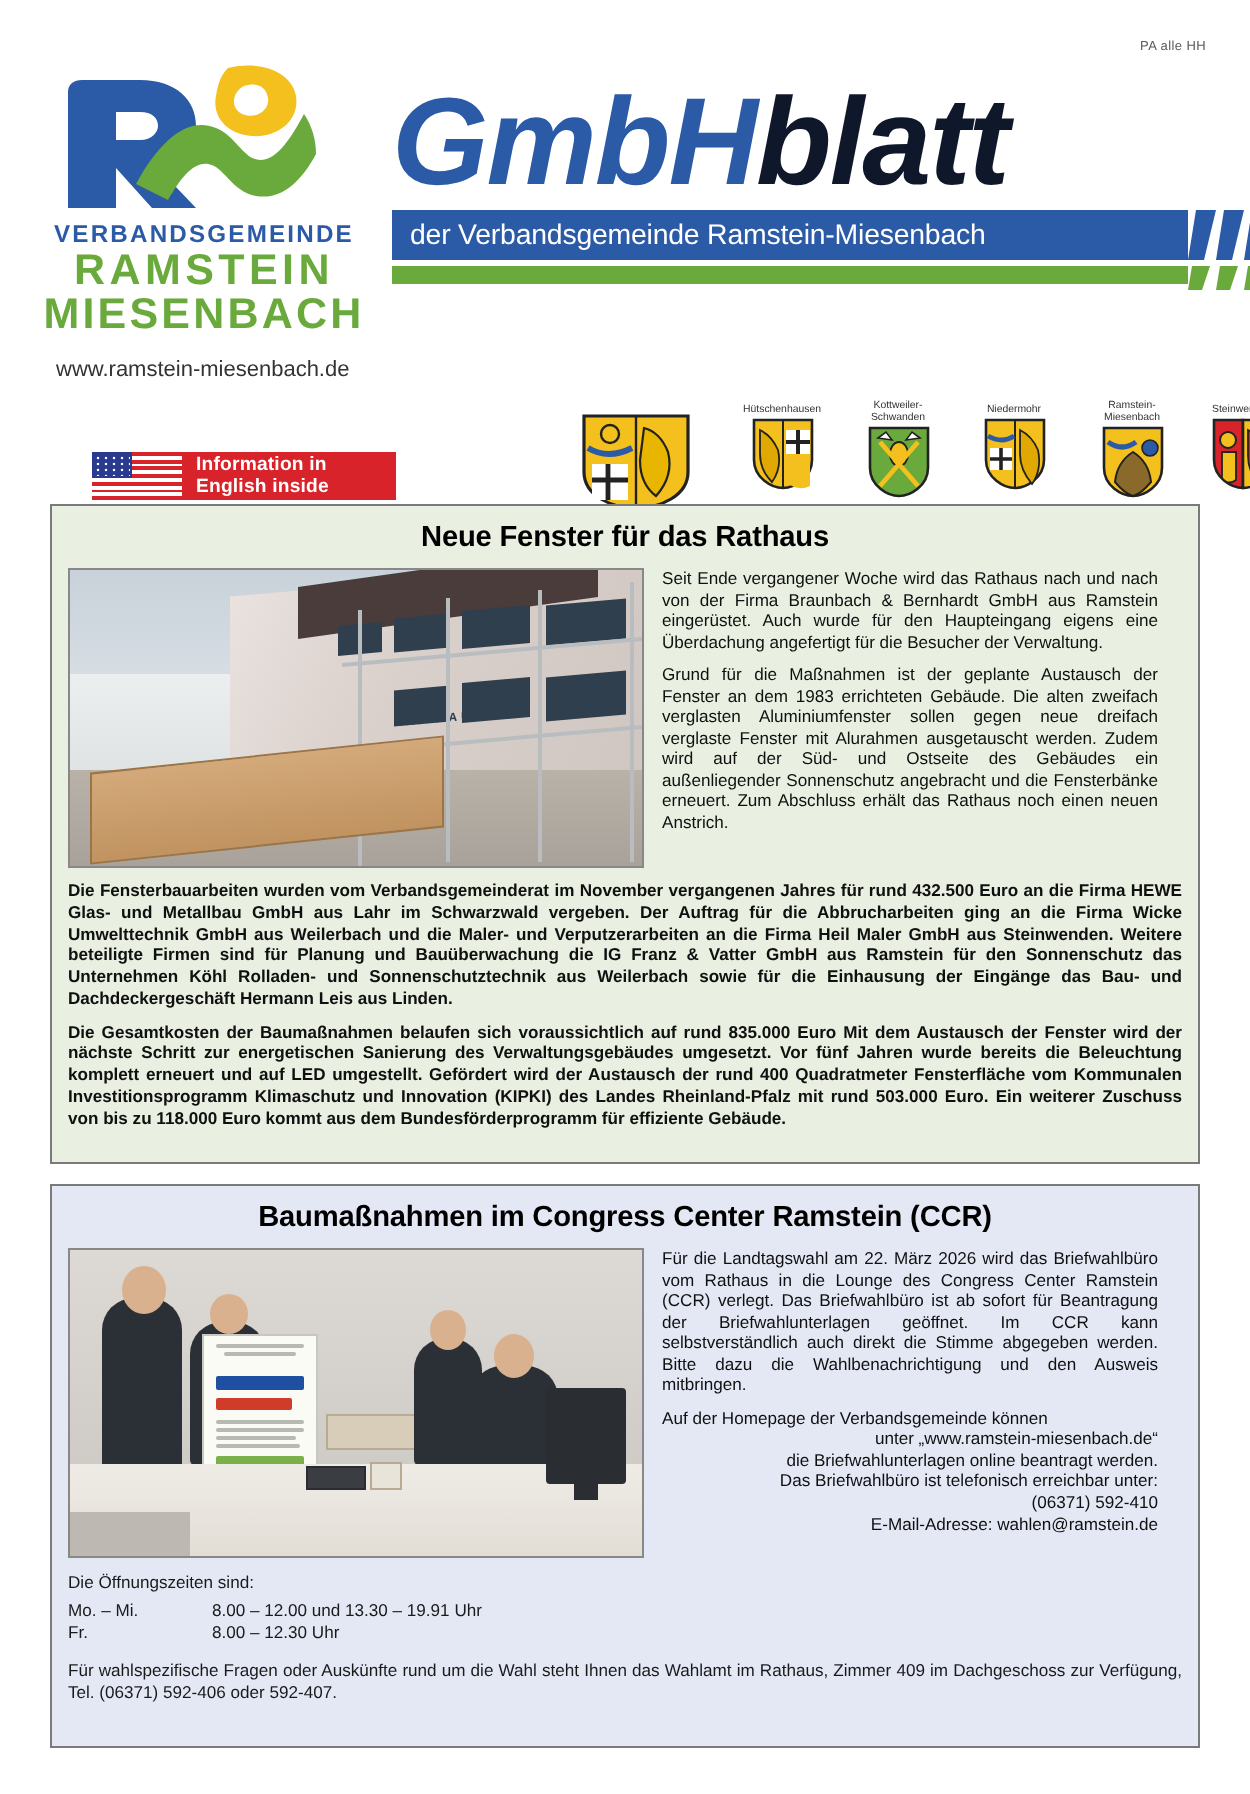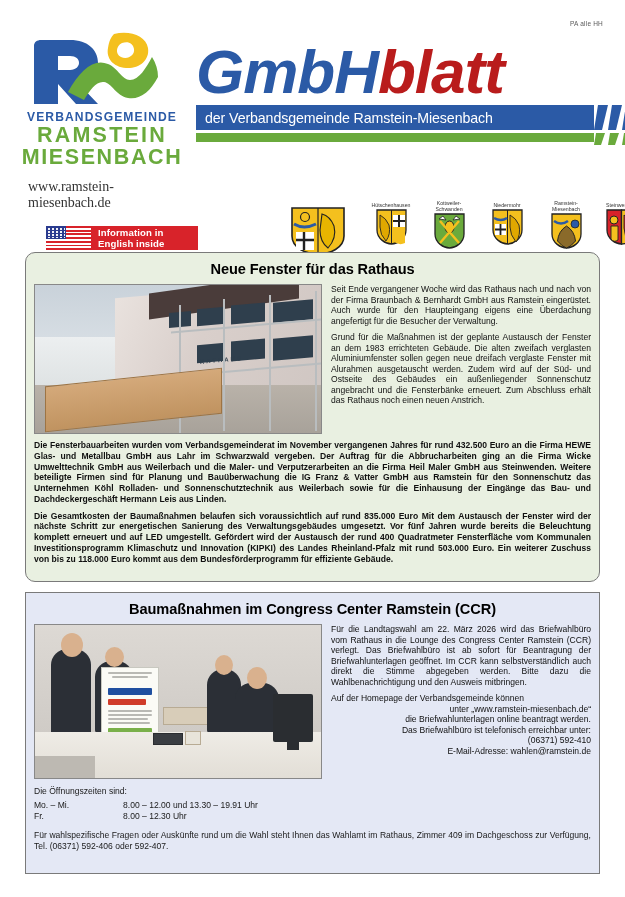--- a/index.html
+++ b/index.html
@@ -28,21 +28,21 @@
   }
   .logo-rm{
     font-size:21.5px;font-weight:bold;color:#6aaa3c;letter-spacing:2.2px;
     text-align:center;width:168px;line-height:1.03;
   }
   .logo-mb{
     font-size:21.5px;font-weight:bold;color:#6aaa3c;letter-spacing:1.6px;
     text-align:center;width:168px;line-height:1.03;
   }
   .logo-url{
-    font-size:14px;color:#333;margin-top:11px;margin-left:10px;font-family:Liberation Serif, serif;
+    font-size:11px;color:#333;margin-top:11px;margin-left:10px;
   }
 
   
   .eng-badge{
     position:absolute;left:28px;top:196px;width:152px;height:24px;
     background:#d8232a;display:flex;align-items:center;
   }
   .flag{width:45px;height:24px;position:relative;overflow:hidden;background:#fff;flex:0 0 45px;}
   .flag .stripe{position:absolute;left:0;width:45px;height:1.85px;background:#d8232a;}
   .flag .canton{position:absolute;left:0;top:0;width:20px;height:13px;background:#2a3b8f;}
@@ -62,21 +62,21 @@
   }
   .issue-line .jg{margin-right:19px;}
 
   
   .title-block{position:absolute;left:178px;top:10px;width:430px;}
   .title-word{
     font-size:62px;line-height:64px;font-style:italic;font-weight:bold;
     letter-spacing:-1px;margin:0;padding:0;white-space:nowrap;
   }
   .t-blue{color:#2b5aa6;}
-  .t-green{color:#b91c1c;}
+  .t-green{color:#0f172a;}
   .subbar{
     position:relative;margin-top:1px;width:398px;height:25px;background:#2b5aa6;
     display:flex;align-items:center;
   }
   .subbar span{
     color:#fff;font-size:14.2px;padding-left:9px;letter-spacing:-.1px;white-space:nowrap;
   }
   .greenbar{margin-top:3px;width:398px;height:9px;background:#6aaa3c;}
   .slashes{position:absolute;left:398px;top:0;width:56px;height:40px;}
 
@@ -89,48 +89,48 @@
   }
   .shield{display:block;margin:0 auto;}
 
   .big-arm{position:absolute;left:0px;top:4px;}
 
   
   .article{
     position:absolute;left:25px;width:575px;
     border:1px solid #7a7a7a;box-sizing:border-box;
   }
-  .art1{top:252px;height:330px;background:#e9f0e1;border-radius:10px;}
+  .art1{top:252px;height:330px;background:#e9f0e1;}
   .art2{top:592px;height:282px;background:#e4e8f5;}
   .art-title{
     text-align:center;font-size:14.6px;font-weight:bold;color:#000;
     padding-top:8px;padding-bottom:7px;letter-spacing:-.1px;
   }
   .art-body{padding:0 8px 6px 8px;}
   .cols{display:flex;gap:9px;align-items:flex-start;}
   .photo{
     flex:0 0 288px;border:1px solid #888;box-sizing:border-box;overflow:hidden;position:relative;
   }
   .photo1{height:150px;}
   .photo2{height:155px;}
   .coltext{flex:1;}
   .p{
-    font-size:8.55px;line-height:10.55px;text-align:justify;margin:0 0 6px 0;color:#101010;
+    font-size:8.55px;line-height:10.55px;text-align:justify;margin:0 12px 6px 0;color:#101010;
     hyphens:auto;
   }
   .p:last-child{margin-bottom:0;}
   .wide{
     font-size:8.55px;line-height:10.75px;text-align:justify;margin:6px 0 0 0;color:#101010;font-weight:bold;
   }
   .noj{text-align:right;}
 
   
   .hours-intro{font-size:8.55px;margin:7px 0 4px 0;}
   .hours{font-size:8.55px;line-height:11.2px;}
-  .hours .row{display:flex;gap:17px;}
+  .hours .row{display:flex;}
   .hours .day{width:72px;flex:0 0 72px;}
   .closing{font-size:8.55px;line-height:10.75px;text-align:justify;margin-top:8px;}
 
   
   .ph1-sky{position:absolute;inset:0;background:linear-gradient(#c9d2da,#dde3e8 55%,#e6eaec);}
   .ph1-bld{
     position:absolute;right:-6px;top:4px;width:212px;height:126px;
     background:linear-gradient(115deg,#e9e2de 0%,#d9cfcb 40%,#cfc6c2 100%);
     transform:skewY(-5deg);
   }

